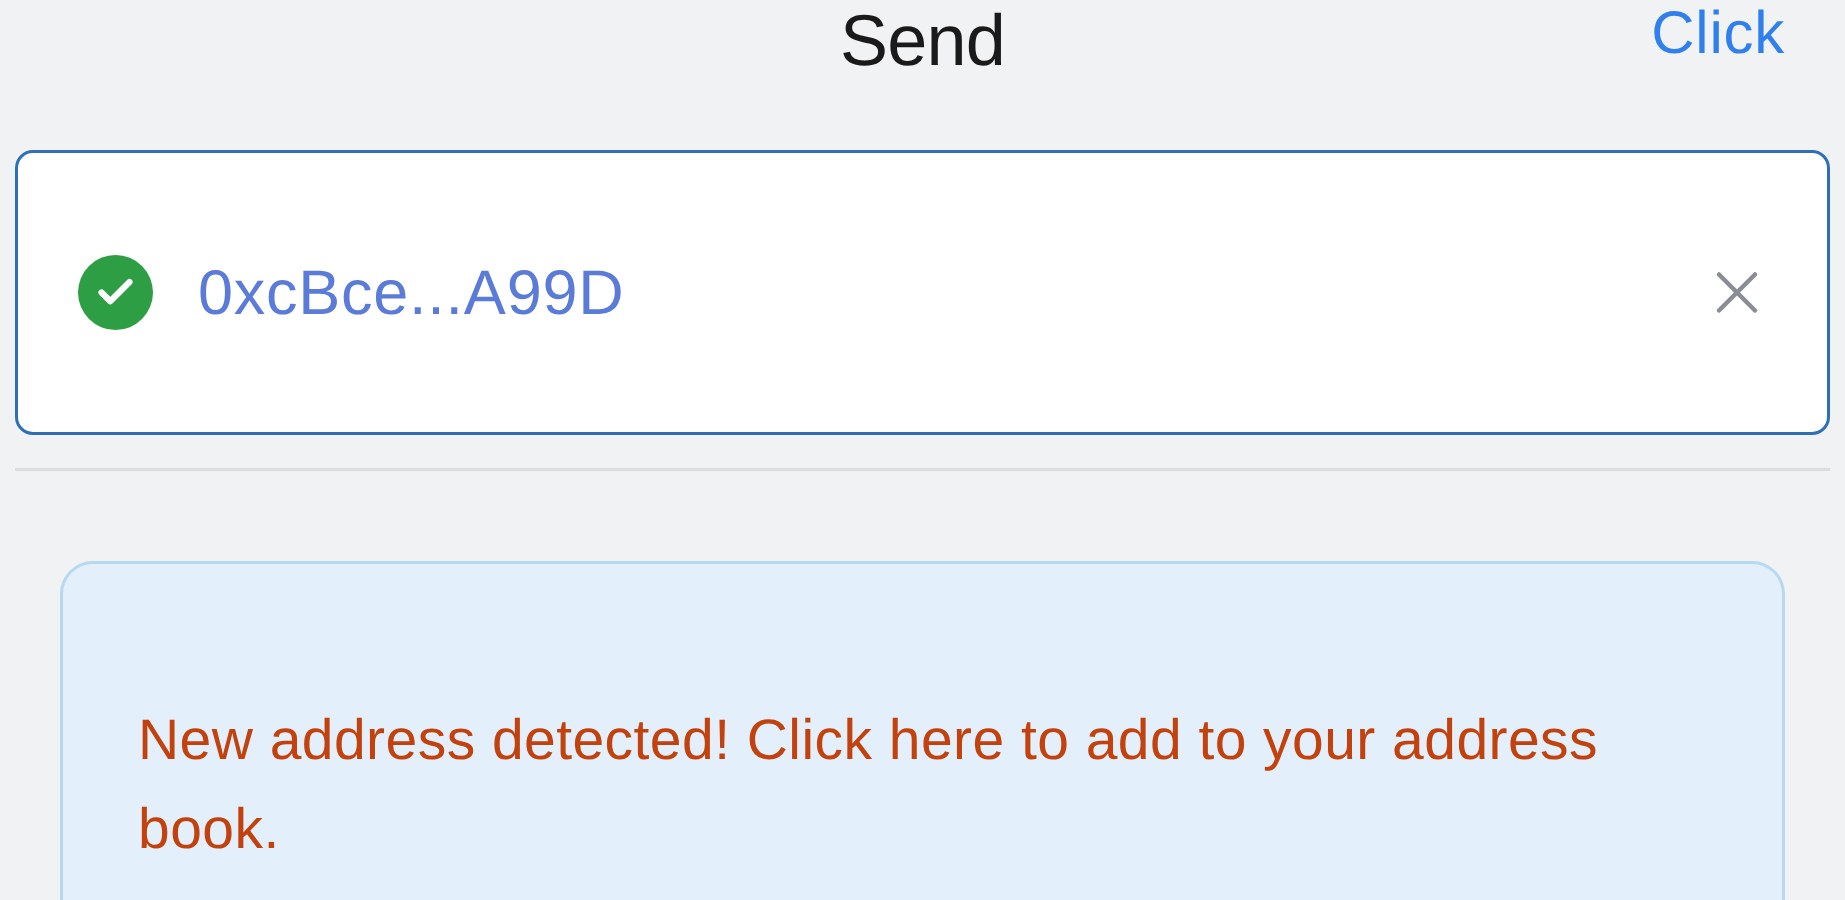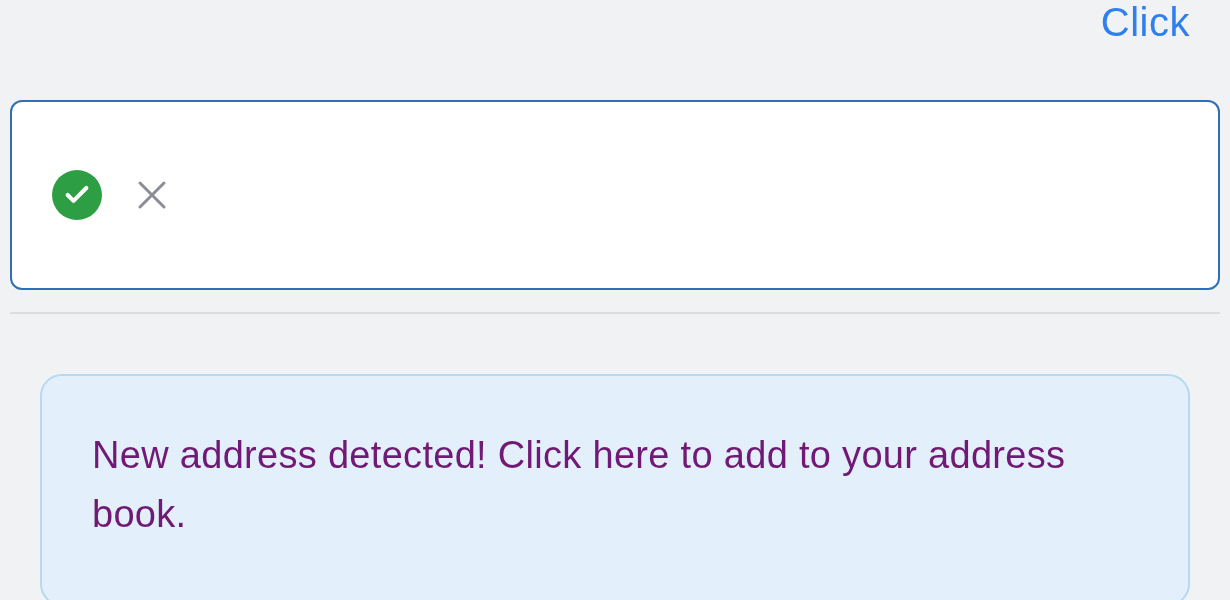--- a/index.html
+++ b/index.html
@@ -96,40 +96,43 @@
     }
     .notice-box {
       background: #e3f0fc;
       border: 2px solid #b7d8f1;
       border-radius: 22px;
       padding: 50px 50px 60px 50px;
       cursor: pointer;
     }
     .notice-text {
       font-size: 38px;
-      color: #701a75;
+      color: #c2410c;
       line-height: 1.55;
       font-weight: 300;
       letter-spacing: 0.3px;
+      margin-top: 39px;
     }
   </style>
 </head>
 <body>
 
 <div class="header">
+  <div class="page-title">Send</div>
   <div class="cancel-link">Click</div>
 </div>
 
 <div class="address-area">
   <div class="address-input-box">
     <div class="check-circle">
       <svg viewBox="0 0 24 24" fill="none" stroke="#ffffff" stroke-width="3.5" stroke-linecap="round" stroke-linejoin="round">
         <polyline points="4,12 9,17 20,6"></polyline>
       </svg>
     </div>
+    <div class="address-text">0xcBce...A99D</div>
     <div class="close-icon">
       <svg viewBox="0 0 24 24" fill="none" stroke="currentColor" stroke-width="2" stroke-linecap="round">
         <line x1="4" y1="4" x2="20" y2="20"></line>
         <line x1="20" y1="4" x2="4" y2="20"></line>
       </svg>
     </div>
   </div>
 </div>
 
 <div class="divider"></div>

